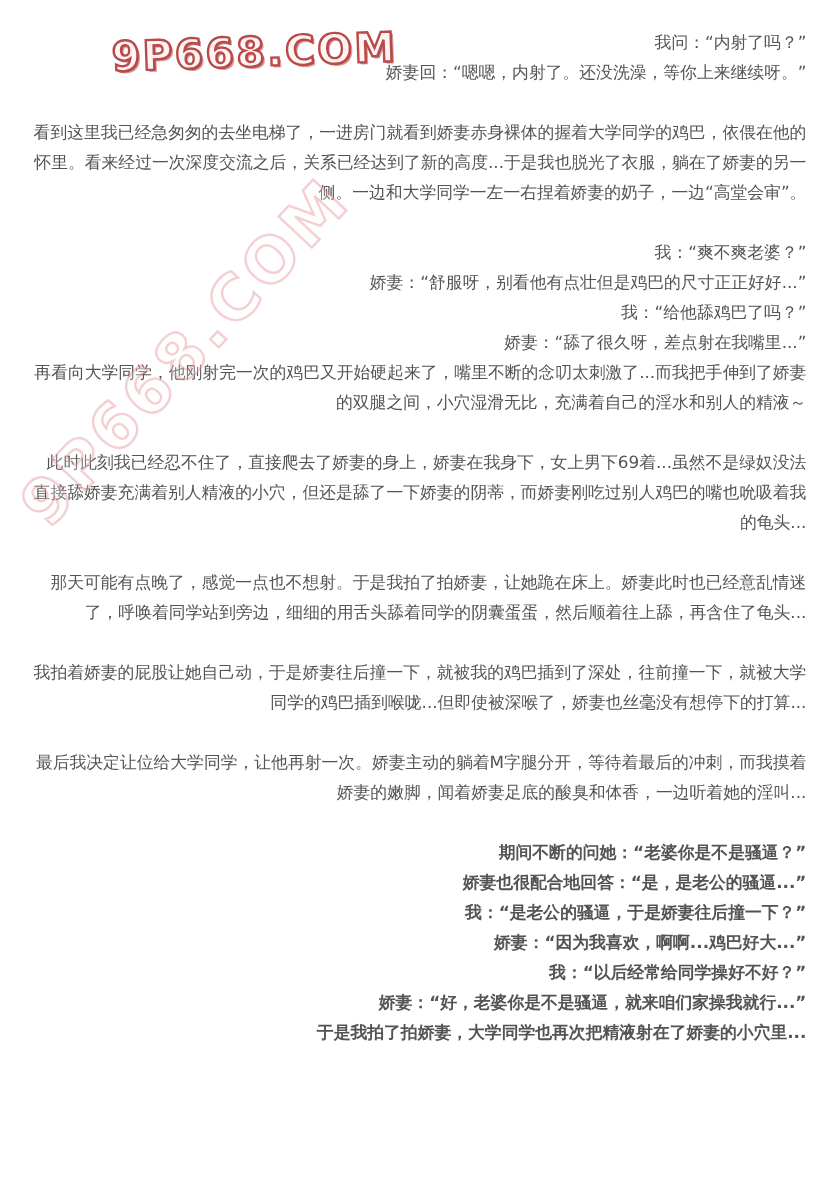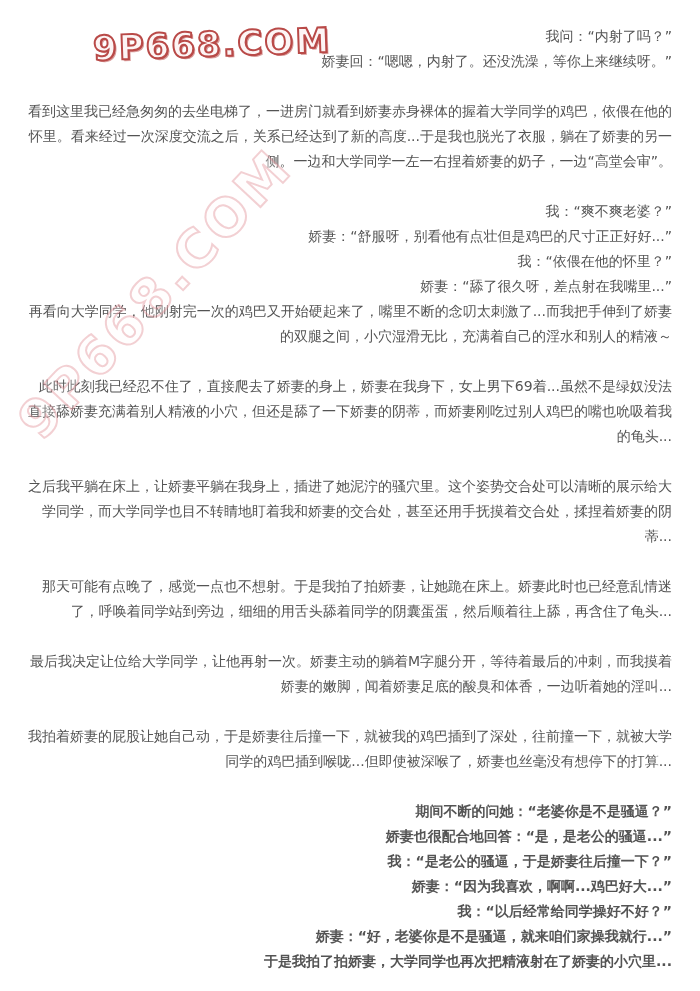--- a/index.html
+++ b/index.html
@@ -69,21 +69,20 @@
 </style>
 </head>
 <body>
 
 <div class="page">
   <div class="wm-top">9P668.COM</div>
   <div class="wm-diag">9P668.COM</div>
   <main class="story" id="story-content">
       <p><span>我问：“内射了吗？”</span><br><span>娇妻回：“嗯嗯，内射了。还没洗澡，等你上来继续呀。”</span></p>
       <p><span>看到这里我已经急匆匆的去坐电梯了，一进房门就看到娇妻赤身裸体的握着大学同学的鸡巴，依偎在他的怀里。看来经过一次深度交流之后，关系已经达到了新的高度...于是我也脱光了衣服，躺在了娇妻的另一侧。一边和大学同学一左一右捏着娇妻的奶子，一边“高堂会审”。</span></p>
-      <p><span>我：“爽不爽老婆？”</span><br><span>娇妻：“舒服呀，别看他有点壮但是鸡巴的尺寸正正好好...”</span><br><span>我：“依偎在他的怀里？”</span><br><span>娇妻：“舔了很久呀，差点射在我嘴里...”</span><br><span>再看向大学同学，他刚射完一次的鸡巴又开始硬起来了，嘴里不断的念叨太刺激了...而我把手伸到了娇妻的双腿之间，小穴湿滑无比，充满着自己的淫水和别人的精液～</span></p>
+      <p><span>我：“爽不爽老婆？”</span><br><span>娇妻：“舒服呀，别看他有点壮但是鸡巴的尺寸正正好好...”</span><br><span>我：“给他舔鸡巴了吗？”</span><br><span>娇妻：“舔了很久呀，差点射在我嘴里...”</span><br><span>再看向大学同学，他刚射完一次的鸡巴又开始硬起来了，嘴里不断的念叨太刺激了...而我把手伸到了娇妻的双腿之间，小穴湿滑无比，充满着自己的淫水和别人的精液～</span></p>
       <p><span>此时此刻我已经忍不住了，直接爬去了娇妻的身上，娇妻在我身下，女上男下69着...虽然不是绿奴没法直接舔娇妻充满着别人精液的小穴，但还是舔了一下娇妻的阴蒂，而娇妻刚吃过别人鸡巴的嘴也吮吸着我的龟头...</span></p>
-      <p><span>之后我平躺在床上，让娇妻平躺在我身上，插进了她泥泞的骚穴里。这个姿势交合处可以清晰的展示给大学同学，而大学同学也目不转睛地盯着我和娇妻的交合处，甚至还用手抚摸着交合处，揉捏着娇妻的阴蒂...</span></p>
       <p><span>那天可能有点晚了，感觉一点也不想射。于是我拍了拍娇妻，让她跪在床上。娇妻此时也已经意乱情迷了，呼唤着同学站到旁边，细细的用舌头舔着同学的阴囊蛋蛋，然后顺着往上舔，再含住了龟头...</span></p>
+      <p><span>我拍着娇妻的屁股让她自己动，于是娇妻往后撞一下，就被我的鸡巴插到了深处，往前撞一下，就被大学同学的鸡巴插到喉咙...但即使被深喉了，娇妻也丝毫没有想停下的打算...</span></p>
       <p><span>最后我决定让位给大学同学，让他再射一次。娇妻主动的躺着M字腿分开，等待着最后的冲刺，而我摸着娇妻的嫩脚，闻着娇妻足底的酸臭和体香，一边听着她的淫叫...</span></p>
-      <p><span>我拍着娇妻的屁股让她自己动，于是娇妻往后撞一下，就被我的鸡巴插到了深处，往前撞一下，就被大学同学的鸡巴插到喉咙...但即使被深喉了，娇妻也丝毫没有想停下的打算...</span></p>
       <p><span>期间不断的问她：“老婆你是不是骚逼？”</span><br><span>娇妻也很配合地回答：“是，是老公的骚逼...”</span><br><span>我：“是老公的骚逼，于是娇妻往后撞一下？”</span><br><span>娇妻：“因为我喜欢，啊啊...鸡巴好大...”</span><br><span>我：“以后经常给同学操好不好？”</span><br><span>娇妻：“好，老婆你是不是骚逼，就来咱们家操我就行...”</span><br><span>于是我拍了拍娇妻，大学同学也再次把精液射在了娇妻的小穴里...</span></p>
     </main>
 </div>
 
 </body></html>

